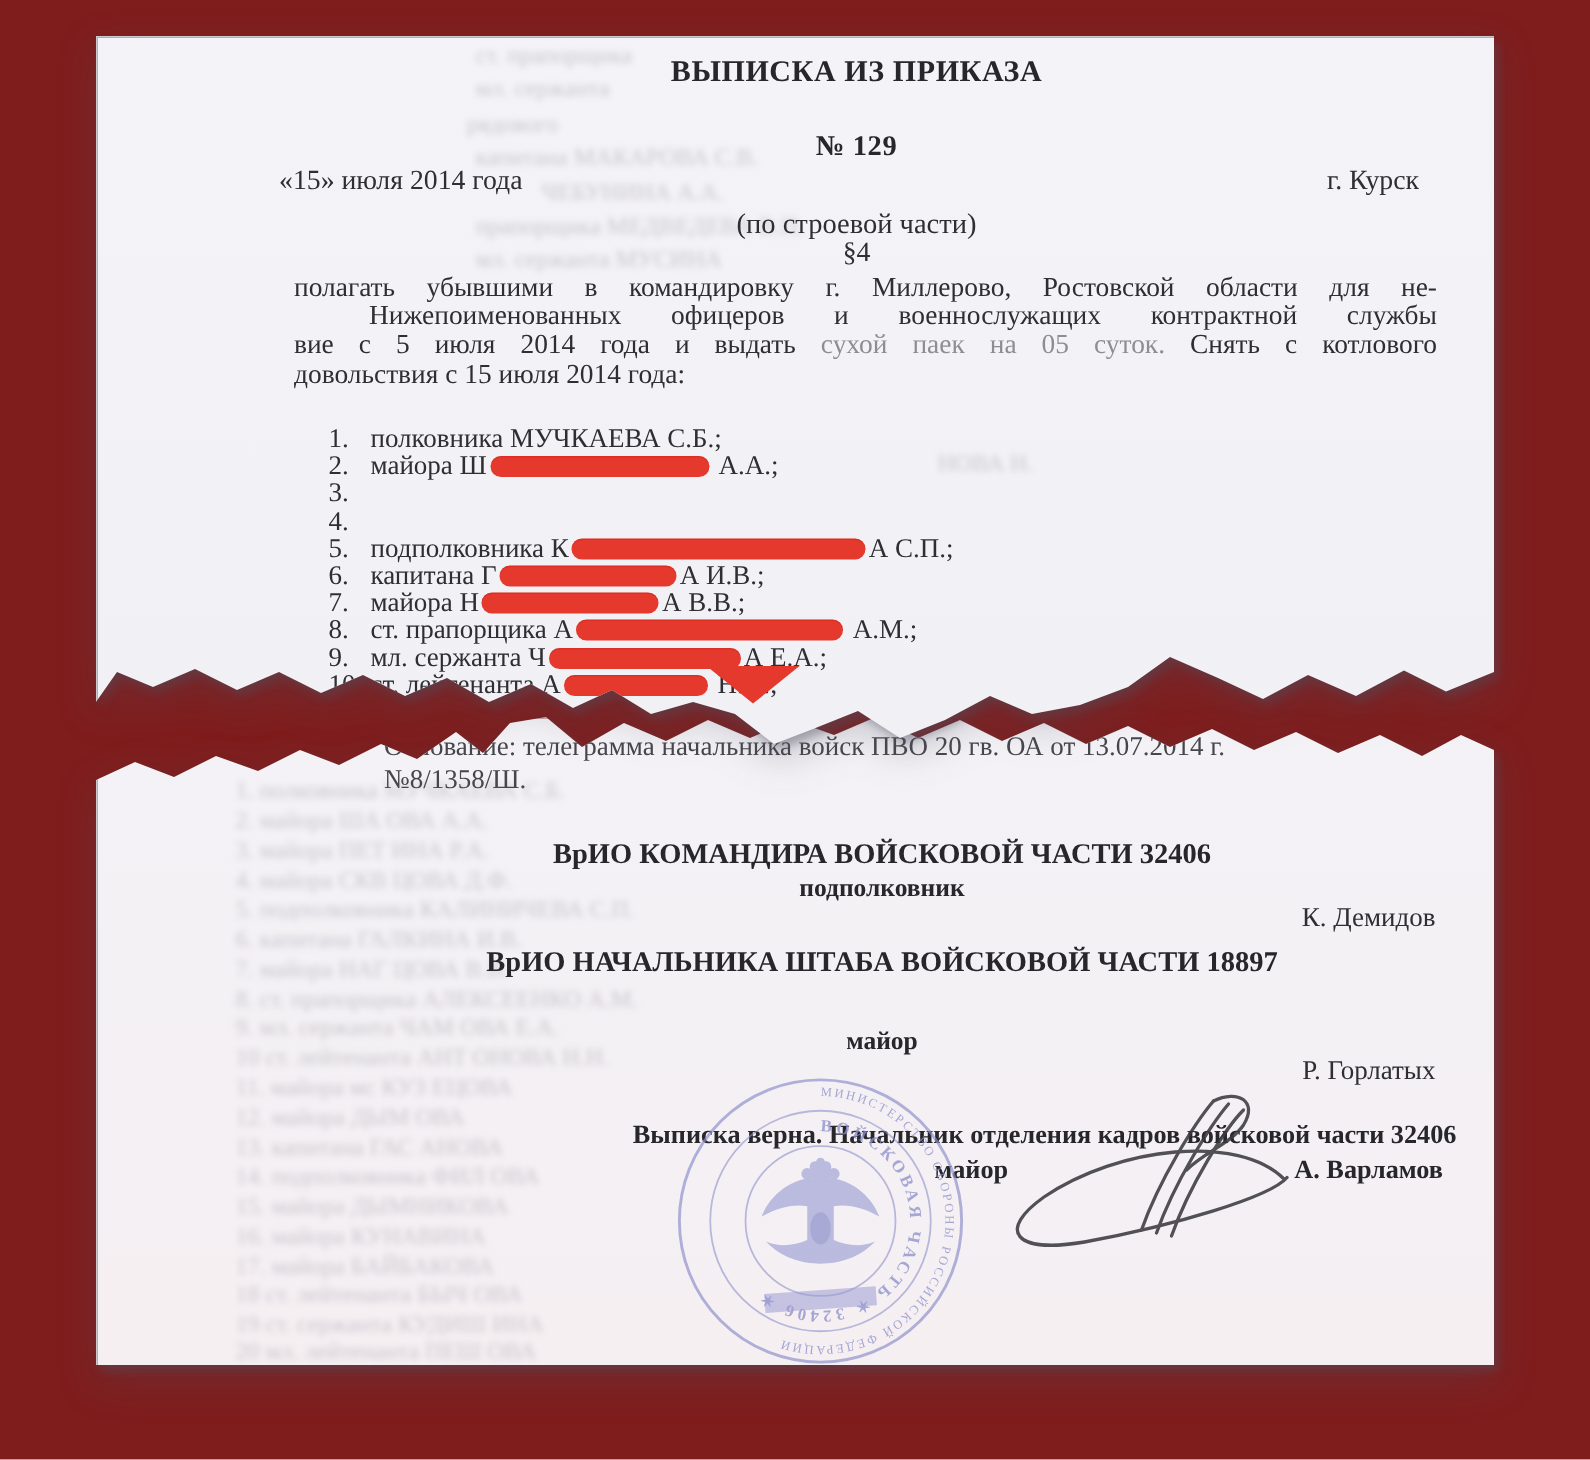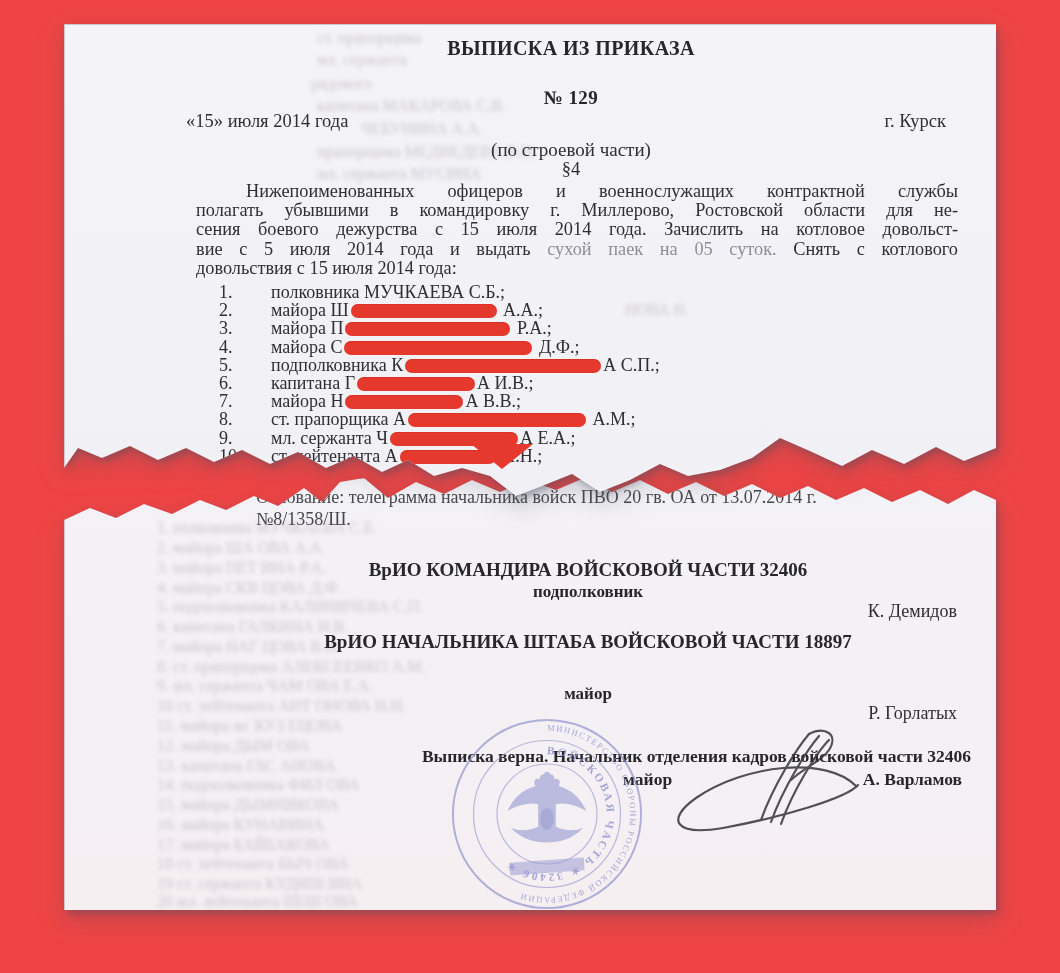--- a/index.html
+++ b/index.html
@@ -1,16 +1,16 @@
 <!DOCTYPE html>
 <html><head>
 <meta charset="utf-8">
 <style>
   html,body{margin:0;padding:0;background:#ffffff;}
-  #stage{position:relative;width:1060px;height:973px;background:#ef4444;overflow:hidden;
+  #stage{position:relative;width:1060px;height:973px;background:#7f1d1d;overflow:hidden;
          font-family:"Liberation Serif","DejaVu Serif",serif;color:#2e2e33;}
 
   .piece-wrap{position:absolute;filter:drop-shadow(3px 4px 3px rgba(80,80,95,.38)) drop-shadow(0 9px 12px rgba(80,80,95,.26));}
   .paper{position:relative;width:100%;height:100%;border:1px solid #c9c9ce;}
   #piece-top-wrap{left:64px;top:24px;width:932px;height:478px;z-index:2;}
   #piece-top{background:linear-gradient(180deg,#f4f3f7,#f1f0f4);
     clip-path:polygon(0 0,932px 0,932px 424px,900px 437px,872px 423px,840px 440px,808px 426px,778px 442px,748px 428px,716px 414px,688px 434px,656px 446px,624px 452px,596px 440px,566px 456px,536px 468px,508px 450px,478px 462px,452px 472px,426px 452px,398px 444px,370px 452px,344px 436px,318px 448px,290px 432px,262px 444px,234px 428px,206px 440px,178px 426px,150px 438px,122px 424px,94px 436px,66px 422px,38px 434px,14px 424px,0 444px);}
   #piece-bottom-wrap{left:64px;top:478px;width:932px;height:432px;z-index:1;}
   #piece-bottom{background:linear-gradient(180deg,#f3f2f6 0%,#f4f0f3 70%,#f6eff2 100%);
     clip-path:polygon(0 42px,26px 30px,52px 40px,80px 26px,108px 36px,136px 22px,162px 32px,190px 18px,214px 28px,240px 10px,258px 24px,276px 4px,300px 0,324px 20px,352px 4px,380px 16px,408px 2px,436px 14px,464px 2px,492px 12px,520px 0,548px 14px,576px 2px,604px 16px,632px 4px,660px 18px,688px 6px,716px 20px,744px 8px,772px 22px,800px 10px,828px 24px,856px 12px,884px 26px,910px 12px,932px 22px,932px 432px,0 432px);}
@@ -22,21 +22,21 @@
   .shift114{padding-left:114px;}
   .b{font-weight:bold;color:#26262b;}
 
   .pline{position:relative;font-size:18.3px;line-height:19.2px;text-align:justify;text-align-last:justify;}
   .pline.last{text-align:left;text-align-last:left;font-family:Liberation Serif, serif;}
   .pline.first{text-indent:50px;}
   .gray{color:#8e8d95;}
 
   .lrow{display:flex;font-size:18px;height:18.2px;line-height:18.2px;}
   .lnum{width:26px;flex:none;}
-  .lbody{margin-left:26px;white-space:nowrap;}
+  .lbody{margin-left:2px;white-space:nowrap;}
   .redact{display:inline-block;height:14px;border-radius:7px;background:#e5392e;vertical-align:-2px;margin:0 2px;box-shadow:0 1px 0 rgba(200,30,20,.35) inset;}
 
   .ghost{position:absolute;color:#a6a3ad;font-size:16px;white-space:nowrap;filter:blur(2.1px);opacity:.55;}
 
   #red-triangle{position:absolute;left:471px;top:444px;width:0;height:0;z-index:3;
     border-left:31px solid transparent;border-right:31px solid transparent;border-top:25px solid #e5392e;}
 
   #stamp{position:absolute;left:384px;top:237px;filter:blur(.5px);opacity:.85;}
   #signature{position:absolute;left:586px;top:245px;}
 </style>
@@ -62,43 +62,40 @@
       <div class="abs ctr hdr shift80" style="top:12px;">ВЫПИСКА ИЗ ПРИКАЗА</div>
       <div class="abs ctr hdr shift80" style="top:62px;font-size:19px;">№ 129</div>
 
       <div class="abs" style="top:86px;left:121px;font-size:18.5px;">«15» июля 2014 года</div>
       <div class="abs" style="top:86px;right:51px;font-size:18.5px;">г. Курск</div>
 
       <div class="abs ctr shift80" style="top:114px;font-size:19px;">(по строевой части)</div>
       <div class="abs ctr shift80" style="top:134px;font-size:18.5px;">§4</div>
 
       <div class="abs" id="paragraph" style="top:157px;left:131px;width:762px;">
+          <div class="pline"><span>полагать убывшими в командировку г. Миллерово, Ростовской области для не-</span></div>
           <div class="pline first"><span>Нижепоименованных офицеров и военнослужащих контрактной службы</span></div>
-          <div class="pline"><span>полагать убывшими в командировку г. Миллерово, Ростовской области для не-</span></div>
-          <div class="pline"><span>сения боевого дежурства с 15 июля 2014 года. Зачислить на котловое довольст-</span></div>
           <div class="pline"><span>вие с 5 июля 2014 года и  выдать </span><span class="gray">сухой паек  на 05 суток.</span><span> Снять с котлового</span></div>
           <div class="pline last"><span>довольствия с 15 июля 2014 года:</span></div>
         </div>
 
       <div class="abs" id="name-list" style="top:258px;left:154px;">
           <div class="lrow">
             <span class="lnum">1.</span>
             <span class="lbody">полковника МУЧКАЕВА С.Б.;</span>
           </div>
           <div class="lrow">
             <span class="lnum">2.</span>
             <span class="lbody">майора Ш<span class="redact" style="width: 146px;"></span> А.А.;</span>
           </div>
           <div class="lrow">
             <span class="lnum">3.</span>
-            <span class="lbody">майора  П<span class="redact" style="width: 165px;"></span> Р.А.;</span>
           </div>
           <div class="lrow">
             <span class="lnum">4.</span>
-            <span class="lbody">майора С<span class="redact" style="width: 188px;"></span> Д.Ф.;</span>
           </div>
           <div class="lrow">
             <span class="lnum">5.</span>
             <span class="lbody">подполковника К<span class="redact" style="width: 196px;"></span>А С.П.;</span>
           </div>
           <div class="lrow">
             <span class="lnum">6.</span>
             <span class="lbody">капитана Г<span class="redact" style="width: 118px;"></span>А И.В.;</span>
           </div>
           <div class="lrow">

